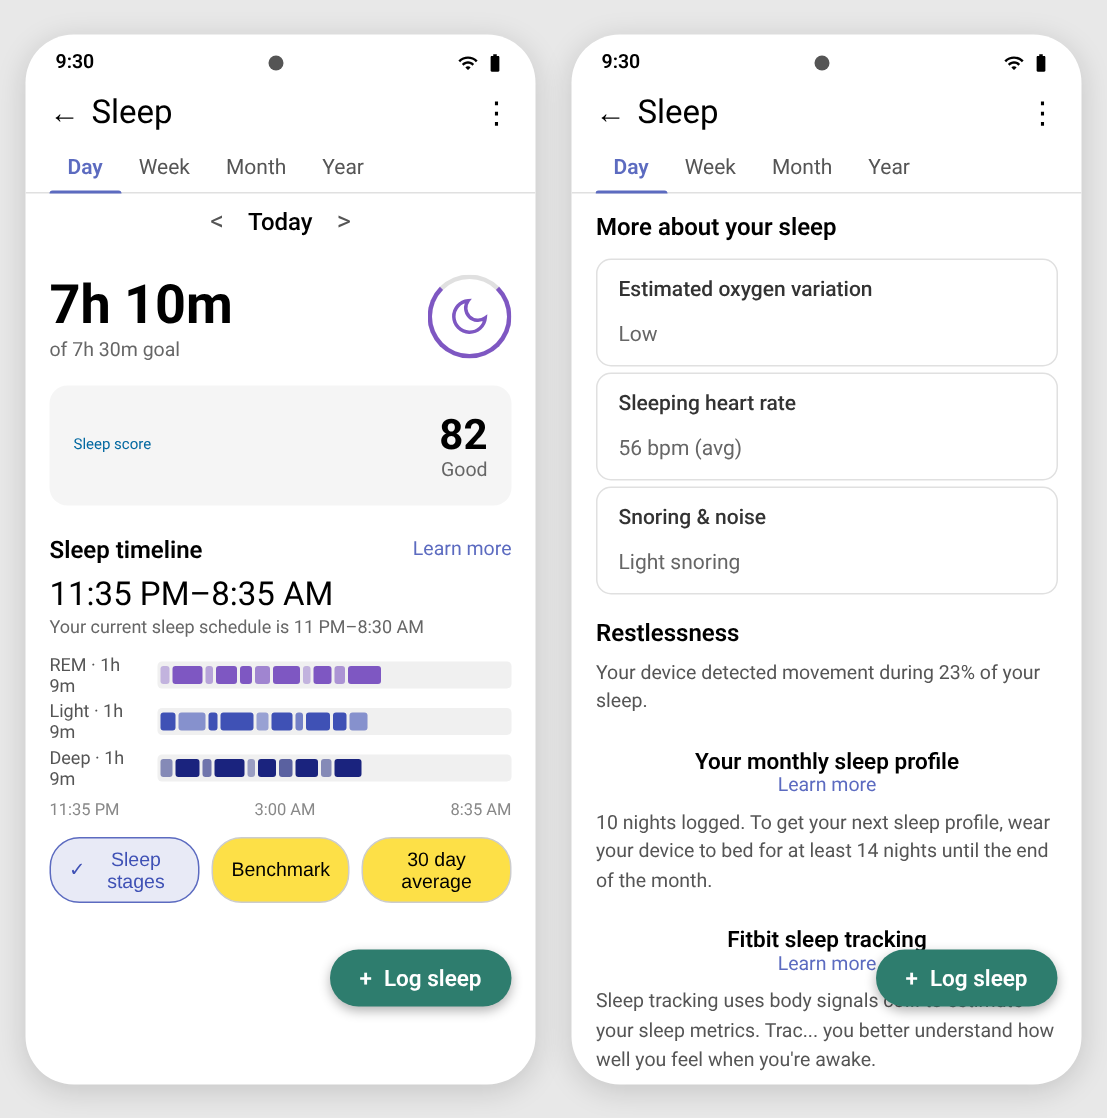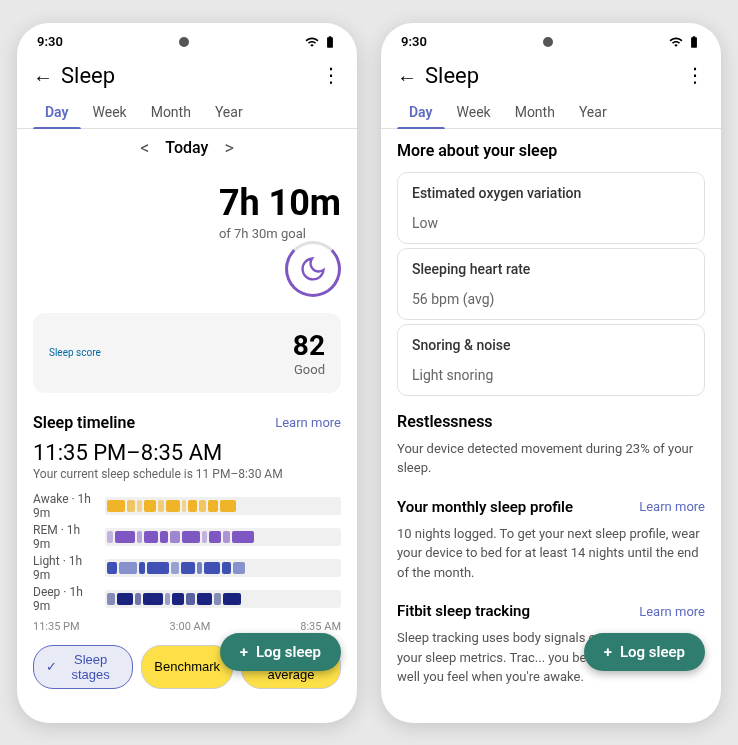--- a/index.html
+++ b/index.html
@@ -113,23 +113,22 @@
       align-items: center;
       justify-content: center;
       padding: 8px 16px;
       gap: 16px;
     }
     .date-nav .nav-arrow { font-size: 18px; color: #555; cursor: pointer; }
     .date-nav .date-label { font-size: 16px; font-weight: 500; }
     .sleep-duration {
       padding: 16px 16px 8px;
       display: flex;
-      align-items: flex-end;
+      align-items: center;
       justify-content: space-between;
-      flex-direction: column;
     }
     .sleep-duration-text {
       font-size: 36px;
       font-weight: 300;
     }
     .sleep-goal {
       font-size: 13px;
       color: #666;
       margin-top: 2px;
     }
@@ -260,23 +259,23 @@
     .info-card-title { font-size: 14px; font-weight: 500; color: #333; }
     .info-card-value { font-size: 14px; color: #666; margin-top: 14px; }
     .section-text {
       padding: 4px 16px 8px;
       font-size: 13px;
       color: #555;
       line-height: 1.5;
     }
     .section-with-learn {
       display: flex;
-      justify-content: space-between;
       align-items: center;
       padding: 12px 16px 4px;
+      flex-direction: column;
     }
     .section-with-learn .section-title { font-size: 15px; font-weight: 600; }
 
     
     .awake-bar { display: flex; gap: 2px; align-items: center; height: 100%; padding: 2px; }
     .awake-seg {
       height: 12px;
       background: #f0b429;
       border-radius: 2px;
     }
@@ -367,38 +366,20 @@
       <div class="section-header">
         <span class="section-title">Sleep timeline</span>
         <span class="learn-more">Learn more</span>
       </div>
 
       <div class="sleep-time">11:35 PM–8:35 AM</div>
       <div class="sleep-schedule">Your current sleep schedule is 11 PM–8:30 AM</div>
 
       <div class="timeline-container">
 
-        <div class="timeline-row">
-          <span class="timeline-label">Awake · 1h 9m</span>
-          <div class="timeline-bar">
-            <div class="awake-bar">
-              <div class="awake-seg" style="width:18px"></div>
-              <div class="awake-seg" style="width:8px;opacity:0.7"></div>
-              <div class="awake-seg" style="width:5px;opacity:0.5"></div>
-              <div class="awake-seg" style="width:12px"></div>
-              <div class="awake-seg" style="width:6px;opacity:0.6"></div>
-              <div class="awake-seg" style="width:14px"></div>
-              <div class="awake-seg" style="width:4px;opacity:0.5"></div>
-              <div class="awake-seg" style="width:9px"></div>
-              <div class="awake-seg" style="width:7px;opacity:0.7"></div>
-              <div class="awake-seg" style="width:10px"></div>
-              <div class="awake-seg" style="width:16px"></div>
-            </div>
-          </div>
-        </div>
 
         <div class="timeline-row">
           <span class="timeline-label">REM · 1h 9m</span>
           <div class="timeline-bar">
             <div class="rem-bar">
               <div class="rem-seg" style="width:6px;opacity:0.4"></div>
               <div class="rem-seg" style="width:20px"></div>
               <div class="rem-seg" style="width:5px;opacity:0.5"></div>
               <div class="rem-seg" style="width:14px"></div>
               <div class="rem-seg" style="width:8px"></div>

